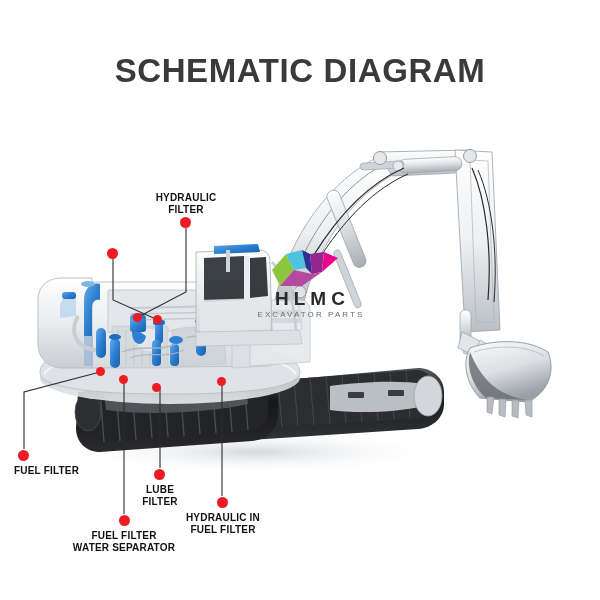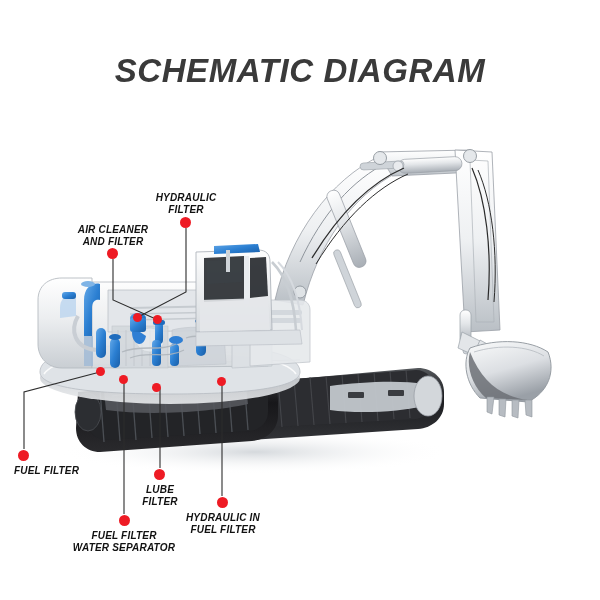--- a/index.html
+++ b/index.html
@@ -2,21 +2,21 @@
 <html><head>
 <meta charset="utf-8">
 <style>
   html,body{margin:0;padding:0;}
   body{
     width:600px;height:600px;
     background:#ffffff;
     font-family:"Liberation Sans", sans-serif;
     overflow:hidden;
   }
-  #stage{position:relative;width:600px;height:456px;background:#fff;font-style:italic;}
+  #stage{position:relative;width:600px;height:456px;background:#fff;}
 
   
   #title{
     position:absolute;left:0;top:52px;width:600px;
     text-align:center;
     font-size:33px;font-weight:bold;letter-spacing:0.6px;
     color:#3a3a3a;
     font-family:"Liberation Sans", sans-serif;
   }
 
@@ -322,20 +322,32 @@
 
       <path d="M200,300 L268,298 L270,330 L200,332 Z" fill="#e4e7ea" opacity="0.9"></path>
 
       <path d="M272,262 C286,276 294,300 296,330" fill="none" stroke="#c8cdd2" stroke-width="2.6"></path>
       <path d="M278,262 C292,276 300,300 302,330" fill="none" stroke="#d6dadf" stroke-width="2"></path>
     </g>
 
     <path d="M196,332 L300,330 L302,344 L196,346 Z" fill="#dde1e5" stroke="#bdc2c8" stroke-width="0.7"></path>
   </svg>
 
+  <div id="logo">
+    <svg class="mark" viewBox="0 0 72 40">
+      <polygon points="0,22 14,6 22,22 8,38" fill="#8cc63e"></polygon>
+      <polygon points="14,6 30,2 34,20 22,22" fill="#4ec3e0"></polygon>
+      <polygon points="30,2 38,6 40,26 34,20" fill="#2e3192"></polygon>
+      <polygon points="38,6 52,4 50,24 40,26" fill="#92278f"></polygon>
+      <polygon points="52,4 66,10 50,24" fill="#ec008c"></polygon>
+      <polygon points="8,38 22,22 40,26 50,24 30,38" fill="#b23a9a" opacity="0.9"></polygon>
+    </svg>
+    <div class="brand">HLMC</div>
+    <div class="sub">EXCAVATOR PARTS</div>
+  </div>
 
   <svg style="position:absolute;left:0;top:0;width:600px;height:600px;pointer-events:none" viewBox="0 0 600 600">
     <g stroke="#2d2d2d" stroke-width="1.1" fill="none">
 
       <path d="M186,228 L186,292 L140,316"></path>
 
       <path d="M113,259 L113,300 L158,320"></path>
 
       <path d="M24,449 L24,392 L100,372"></path>
 
@@ -351,22 +363,20 @@
   <div class="dot small" style="left:153px;top:315px"></div>
   <div class="dot small" style="left:96px;top:367px"></div>
   <div class="dot small" style="left:152px;top:383px"></div>
   <div class="dot small" style="left:119px;top:375px"></div>
   <div class="dot small" style="left:217px;top:377px"></div>
 
   <div class="callout" style="left:141px;top:192px;width:90px">HYDRAULIC
 FILTER</div>
   <div class="dot" style="left:180px;top:217px"></div>
 
-  <div class="callout" style="left:67px;top:224px;width:92px">AIR CLEANER
-AND FILTER</div>
   <div class="dot" style="left:107px;top:248px"></div>
 
   <div class="dot" style="left:18px;top:450px"></div>
   <div class="callout" style="left:0px;top:465px;width:100px;text-align:left;padding-left:14px">FUEL FILTER</div>
 
   <div class="dot" style="left:154px;top:469px"></div>
   <div class="callout" style="left:120px;top:484px;width:80px">LUBE
 FILTER</div>
 
   <div class="dot" style="left:119px;top:515px"></div>

